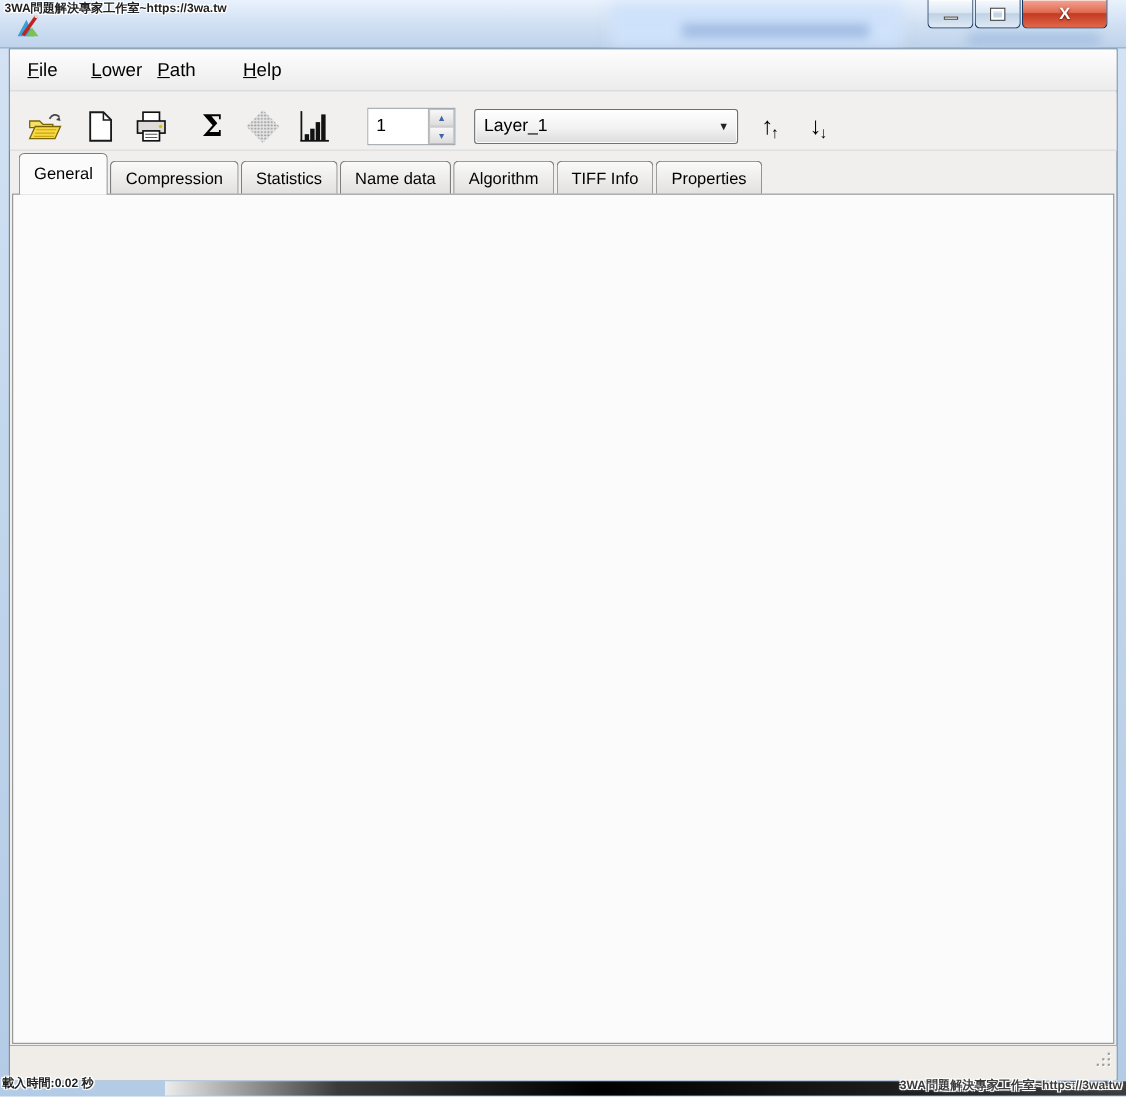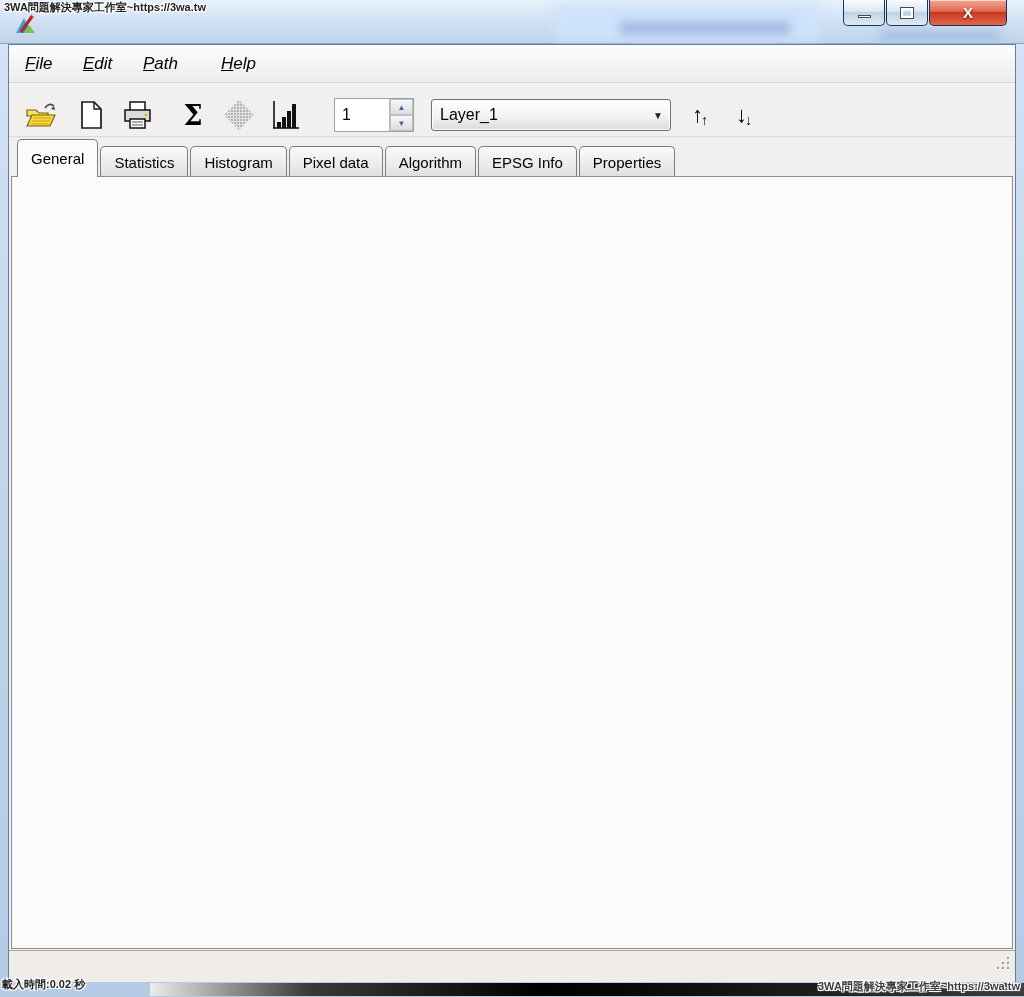--- a/index.html
+++ b/index.html
@@ -33,21 +33,21 @@
   .btn-close { width:78px; background:linear-gradient(180deg,#f2a595 0%,#e06a50 45%,#c43a22 50%,#e2684b 100%); }
   .glyph-min { width:13px; height:3px; background:#fff; border:1px solid #4a4a4a; margin-top:8px; }
   .glyph-max { width:12px; height:10px; border:2px solid #fff; outline:1px solid #4a4a4a; background:transparent; }
   .glyph-x { color:#fff; font-weight:bold; font-size:15px; text-shadow:0 1px 2px #5a120a; }
 
   
   .client { position:absolute; left:8px; top:44px; width:1008px; height:938px;
             background:#f0efee; border:1px solid #5d7fa0; }
 
   .menubar { position:absolute; left:0; top:0; width:1006px; height:38px;
-             background:linear-gradient(180deg,#fdfdfd,#ececec); border-bottom:1px solid #d8d8d8;font-style:italic; }
+             background:linear-gradient(180deg,#fdfdfd,#ececec); border-bottom:1px solid #d8d8d8; }
   .menu-item { position:absolute; top:7px; font-size:17px; padding:2px 4px; cursor:default; }
   .menu-item::first-letter { text-decoration:underline; }
 
   .toolbar { position:absolute; left:0; top:39px; width:1006px; height:53px;
              background:#f1f0ef; border-bottom:1px solid #dadada; }
   .tbtn { position:absolute; top:52px; width:36px; height:36px; display:flex;
           align-items:center; justify-content:center; }
   .sigma { font-size:27px; font-weight:bold; font-family:"DejaVu Serif", serif; line-height:1; }
   .arrows { font-weight:bold; letter-spacing:-2px; }
   .arrows .big { font-size:22px; } .arrows .small { font-size:14px; position:relative; top:3px; }
@@ -133,21 +133,21 @@
       <div class="win-btn btn-close">
           <span class="glyph-x">X</span>
         </div>
     </div>
   </div>
 
   <div class="client">
 
     <div class="menubar">
       <div class="menu-item" style="left:12px">File</div>
-      <div class="menu-item" style="left:70px">Edit</div>
+      <div class="menu-item" style="left:70px">Lower</div>
       <div class="menu-item" style="left:130px">Path</div>
       <div class="menu-item" style="left:208px">Help</div>
     </div>
 
     <div class="toolbar"></div>
 
     <div class="tbtn" style="left:14px">
       <svg width="32" height="28" viewBox="0 0 32 28">
         <path d="M20 7 q4 -6 9 -2" fill="none" stroke="#444" stroke-width="1.6"></path>
         <polygon points="29,5 26,8 30,9" fill="#444"></polygon>
@@ -215,25 +215,25 @@
 
     <div class="tbtn arrows" style="left:672px">
       <span><span class="big">↑</span><span class="small">↑</span></span>
     </div>
     <div class="tbtn arrows" style="left:716px">
       <span><span class="big">↓</span><span class="small">↓</span></span>
     </div>
 
     <div class="tabs">
       <div class="tab active">General</div>
+      <div class="tab">Compression</div>
       <div class="tab">Statistics</div>
-      <div class="tab">Histogram</div>
-      <div class="tab">Pixel data</div>
+      <div class="tab">Name data</div>
       <div class="tab">Algorithm</div>
-      <div class="tab">EPSG Info</div>
+      <div class="tab">TIFF Info</div>
       <div class="tab">Properties</div>
     </div>
 
     <div class="panel"></div>
 
     <div class="sec-label" style="top:203px">File Info:</div>
     <div class="sec-label" style="top:352px">Layer Info:</div>
     <div class="sec-label" style="top:492px">Statistics Info:</div>
     <div class="sec-label" style="top:645px">Map Info (Pixel Center):</div>
     <div class="sec-label" style="top:798px">Projection Info:</div>

